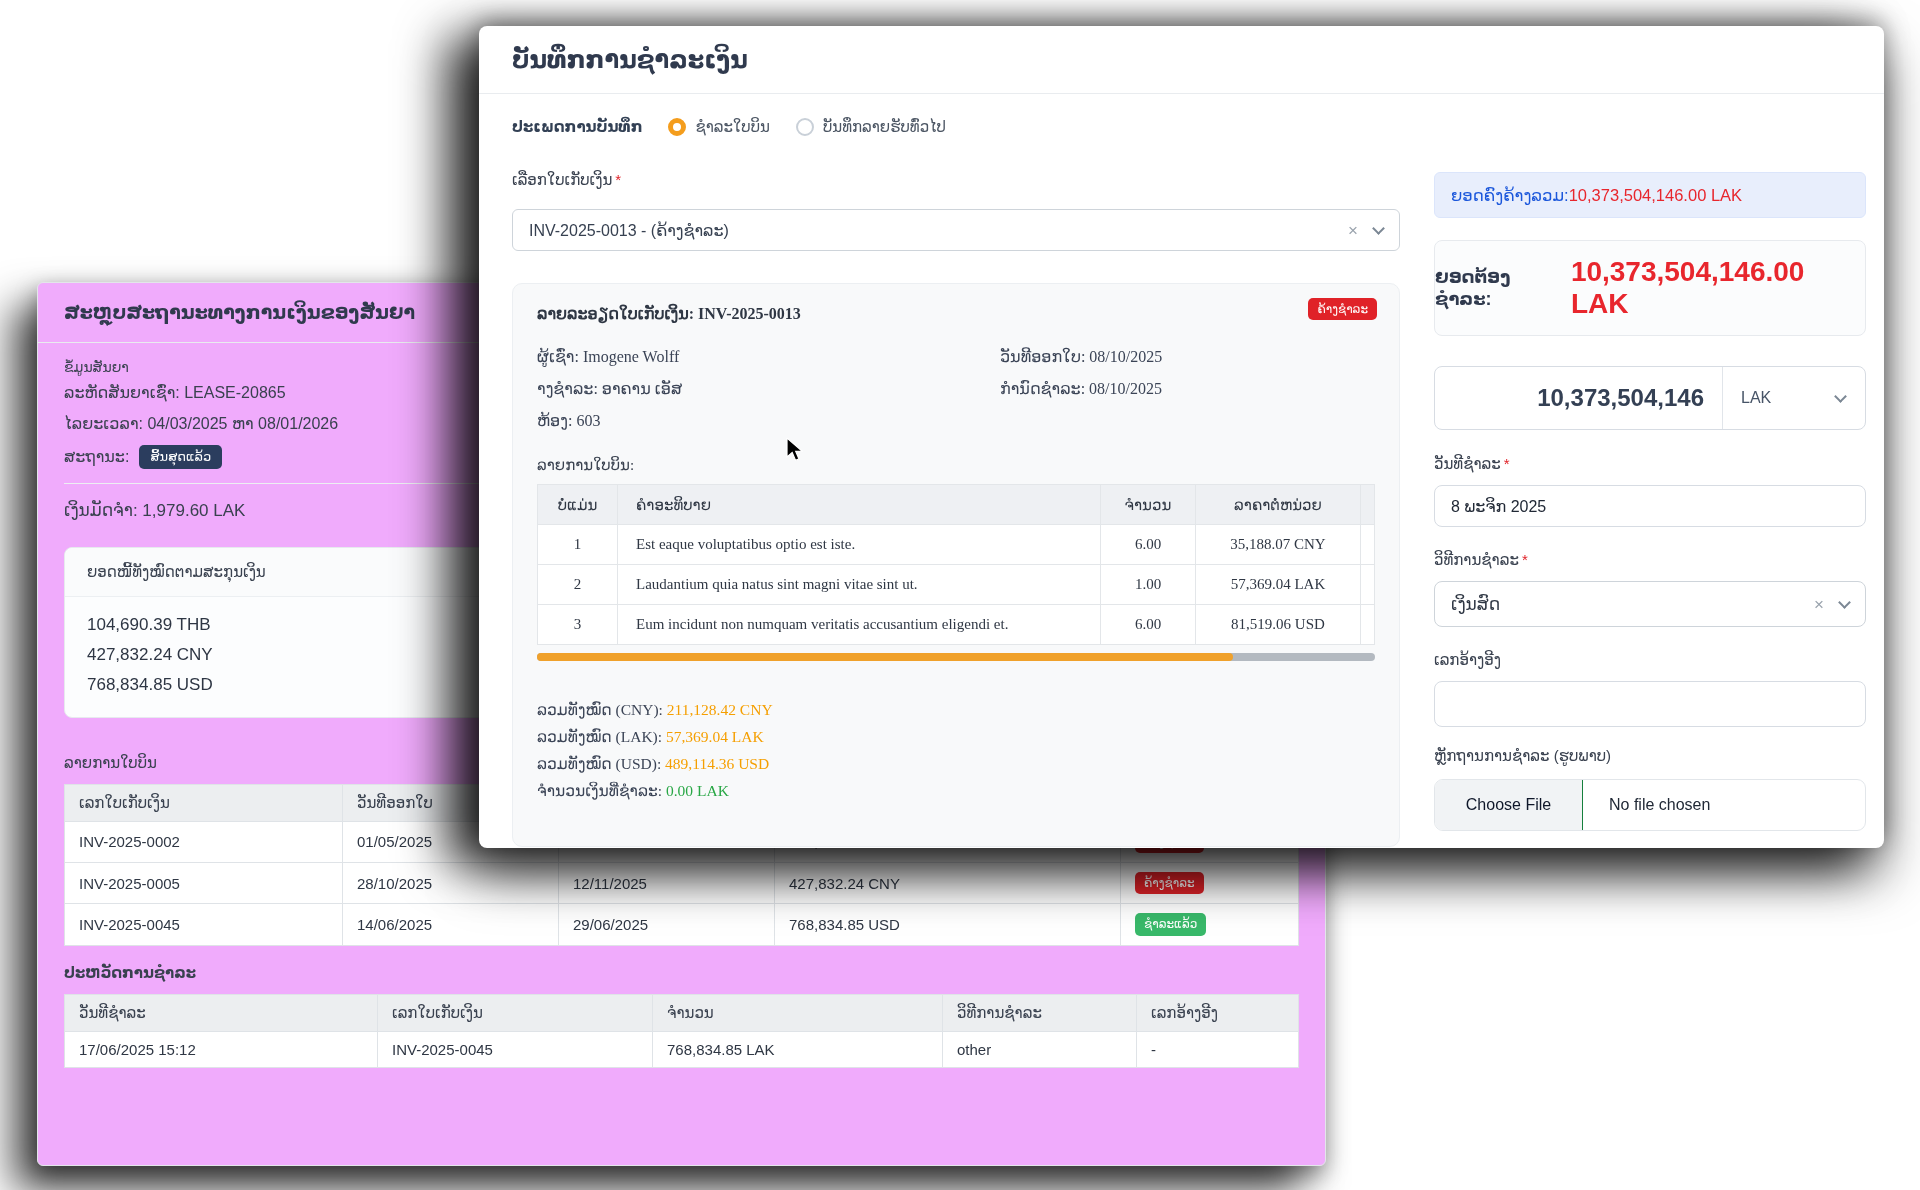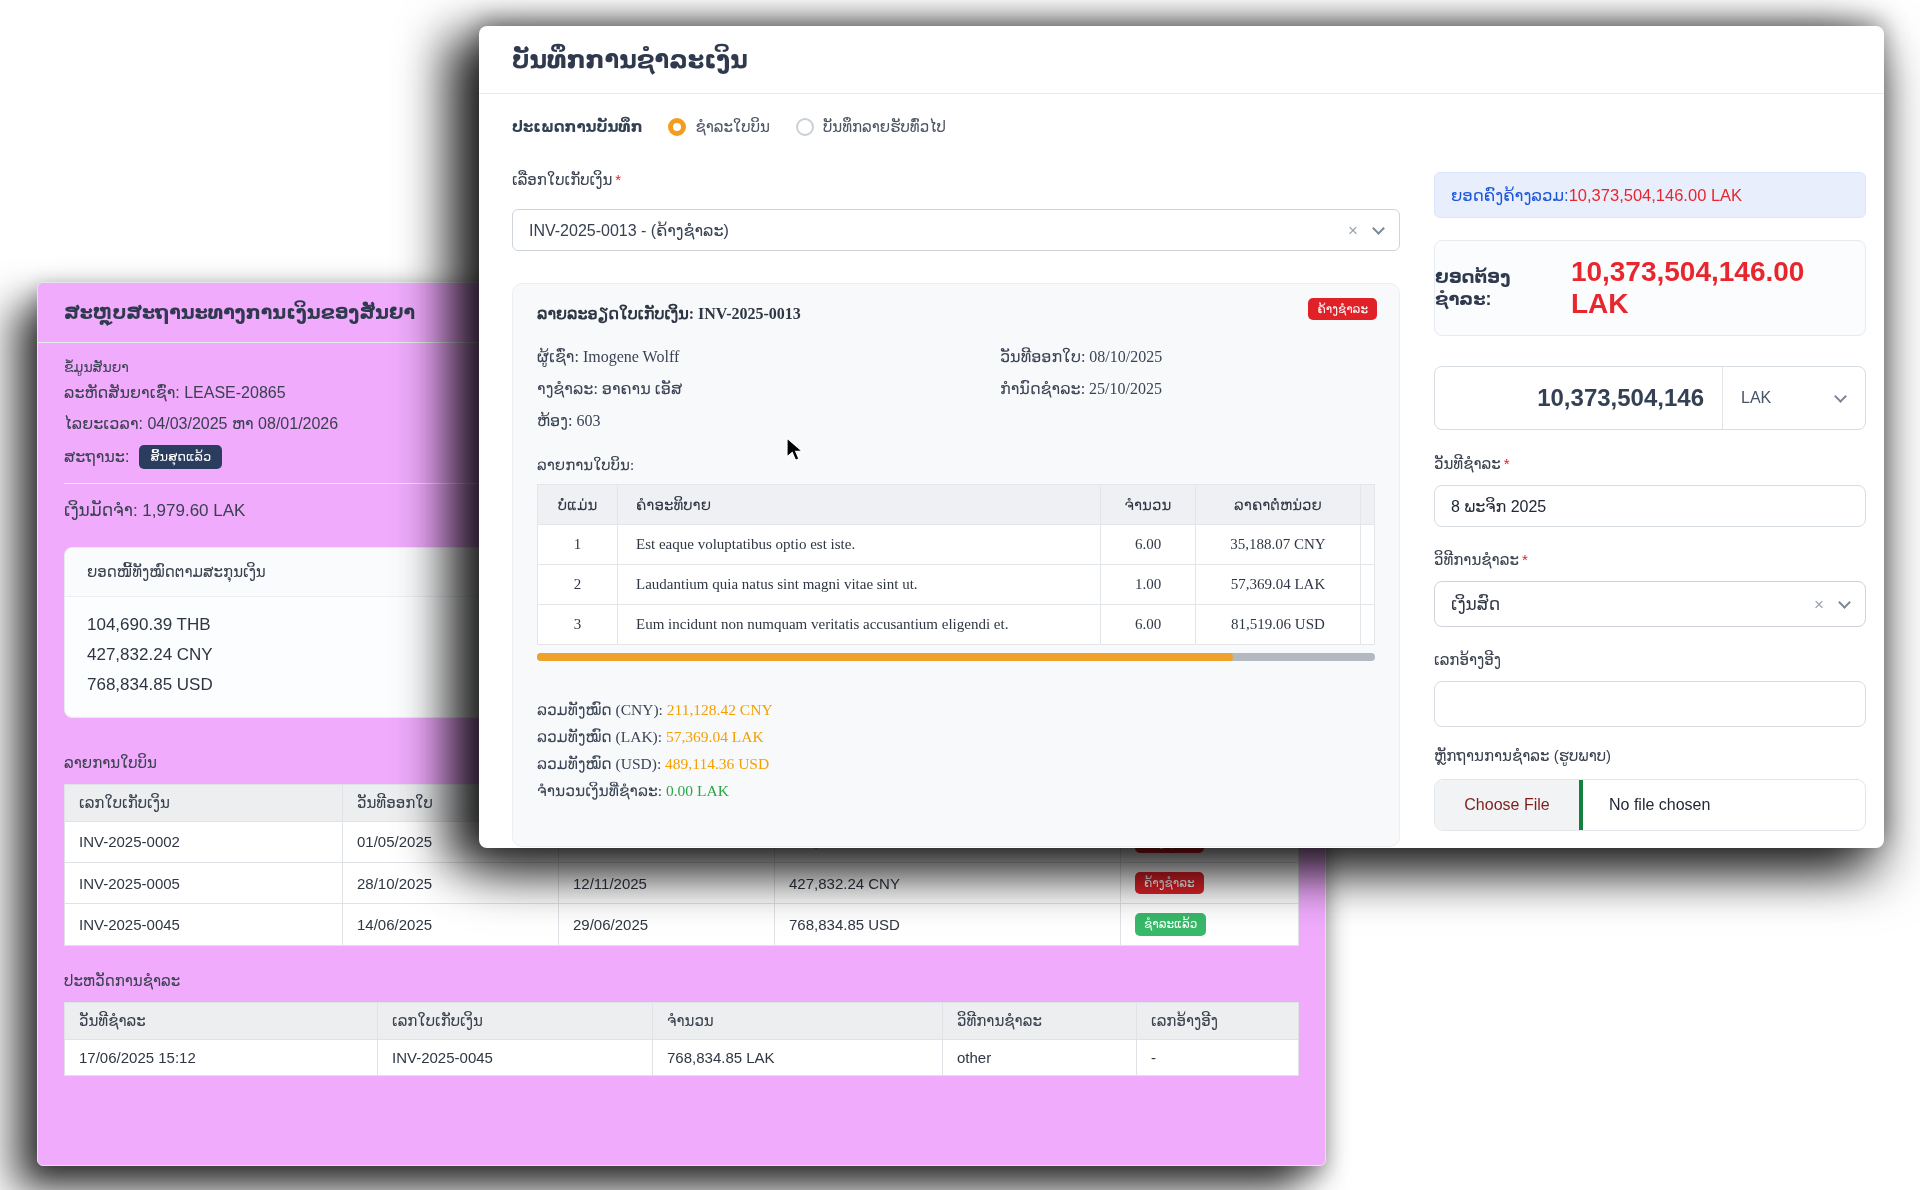--- a/index.html
+++ b/index.html
@@ -99,22 +99,22 @@
   .panel-label { margin-top:24px; height:22px; font-size:15px; color:#39414f; }
   .panel-label.first { margin-top:25px; }
   .text-input { margin-top:8px; height:42px; border:1px solid #d7dce3; border-radius:8px; background:#fff;
     display:flex; align-items:center; padding:0 16px; font-size:16px; color:#212936; }
   .text-input.tall { height:46px; }
   .method-select { margin-top:8px; height:46px; border:1px solid #ced4da; border-radius:8px; background:#fff;
     display:flex; align-items:center; padding:0 16px; font-size:17px; color:#2f3744; }
   .method-select .grow { flex:1; }
   .file-input { margin-top:10px; height:52px; border:1px solid #e2e6ea; border-radius:9px; background:#fff;
     display:flex; align-items:stretch; overflow:hidden; }
-  .file-btn { width:148px; background:#f1f3f5; border-right:4px solid #15803d; display:flex; align-items:center;
-    justify-content:center; font-size:16px; color:#7f1d1d; cursor:pointer; }
+  .file-btn { width:148px; background:#f1f3f5; border-right:1px solid #15803d; display:flex; align-items:center;
+    justify-content:center; font-size:16px; color:#0f172a; cursor:pointer; }
   .file-status { display:flex; align-items:center; padding-left:26px; font-size:16px; color:#212936; }
 
   .cursor { position:absolute; left:786px; top:438px; z-index:10; }
 </style>
 </head>
 <body>
 
 <div class="canvas">
 
   <div class="back-window">
@@ -177,21 +177,21 @@
           <tr>
             <td>INV-2025-0045</td>
             <td>14/06/2025</td>
             <td>29/06/2025</td>
             <td>768,834.85 USD</td>
             <td><span class="badge badge-green">ຊຳລະແລ້ວ</span></td>
           </tr>
         </tbody>
       </table>
 
-      <div class="section-label" style="margin-top:26px;">ປະຫວັດການຊຳລະ</div>
+      <div class="section-label" style="margin-top:18px;font-weight:bold;">ປະຫວັດການຊຳລະ</div>
       <table class="grid">
         <colgroup>
             <col style="width:313px">
             <col style="width:275px">
             <col style="width:290px">
             <col style="width:194px">
             <col>
           </colgroup>
         <thead>
           <tr>
@@ -243,21 +243,21 @@
           <span class="chev"></span>
         </div>
 
         <div class="details-card">
           <div class="card-title">ລາຍລະອຽດໃບເກັບເງິນ: INV-2025-0013</div>
           <span class="badge badge-red card-badge">ຄ້າງຊຳລະ</span>
           <div class="fields-grid">
             <div>ຜູ້ເຊົ່າ: Imogene Wolff</div>
             <div>ວັນທີອອກໃບ: 08/10/2025</div>
             <div>າງຊຳລະ: ອາຄານ ເອັສ</div>
-            <div>ກຳນົດຊຳລະ: 25/10/2025</div>
+            <div>ກຳນົດຊຳລະ: 08/10/2025</div>
             <div>ຫ້ອງ: 603</div>
             <div></div>
           </div>
 
           <div class="items-label">ລາຍການໃບບິນ:</div>
           <table class="items">
             <colgroup>
                 <col style="width:80px">
                 <col>
                 <col style="width:95px">

